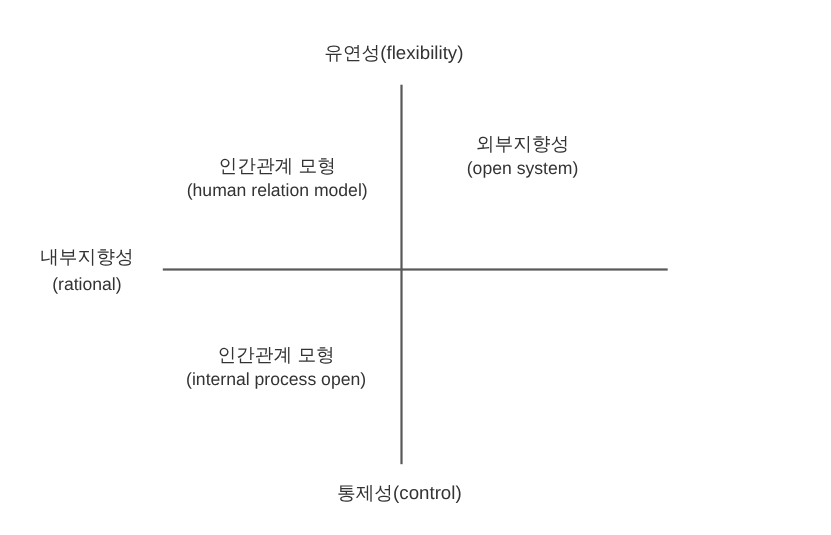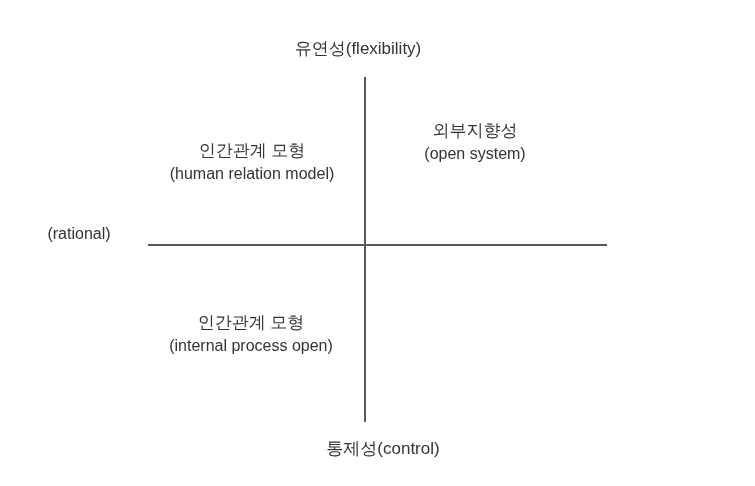--- a/index.html
+++ b/index.html
@@ -40,21 +40,21 @@
     font-size: 17px;
     line-height: 23px;
   }
   .axis-label {
     line-height: 26px;
   }
   .label .en {
     font-size: 16px;
   }
   .top-label    { left: 358px; top: 37px; }
-  .bottom-label { left: 363px; top: 437px; margin-left: 20px; }
+  .bottom-label { left: 363px; top: 437px; }
   .left-label   { left: 79px;  top: 221px; }
   .right-label  { left: 661px; top: 221px; }
   .q-tl { left: 252px; top: 119px; margin-top: 20px; }
   .q-tr { left: 475px; top: 119px; }
   .q-bl { left: 251px; top: 311px; }
   .q-br { left: 478px; top: 311px; }
 </style>
 </head>
 <body>
 
@@ -65,20 +65,21 @@
 
   <div class="label top-label">
     <div class="ko">유연성(flexibility)</div>
   </div>
 
   <div class="label bottom-label">
     <div class="ko">통제성(control)</div>
   </div>
 
   <div class="label axis-label left-label">
+    <div class="ko">내부지향성</div>
     <div class="en">(rational)</div>
   </div>
 
 
   <div class="label q-tl">
     <div class="ko">인간관계 모형</div>
     <div class="en">(human relation model)</div>
   </div>
 
   <div class="label q-tr">

